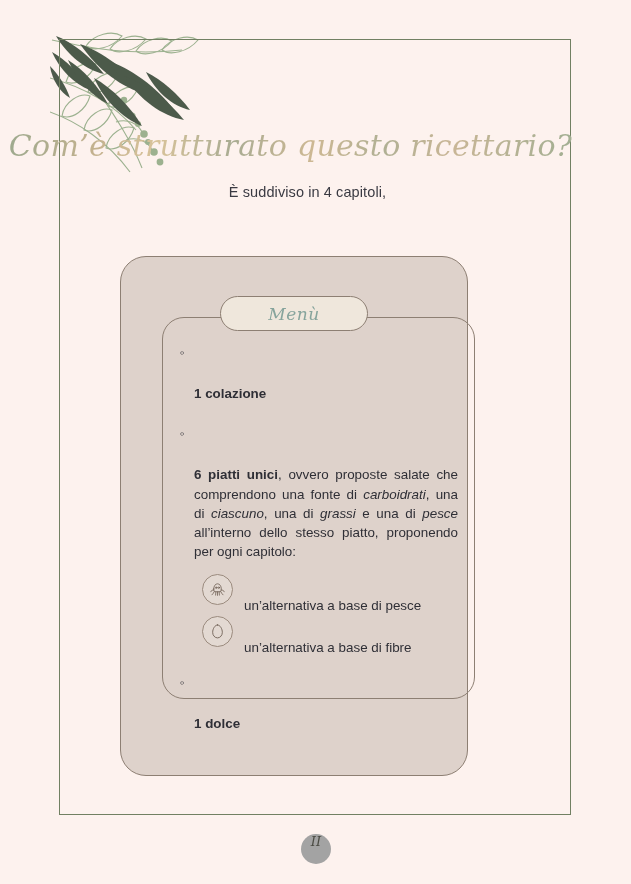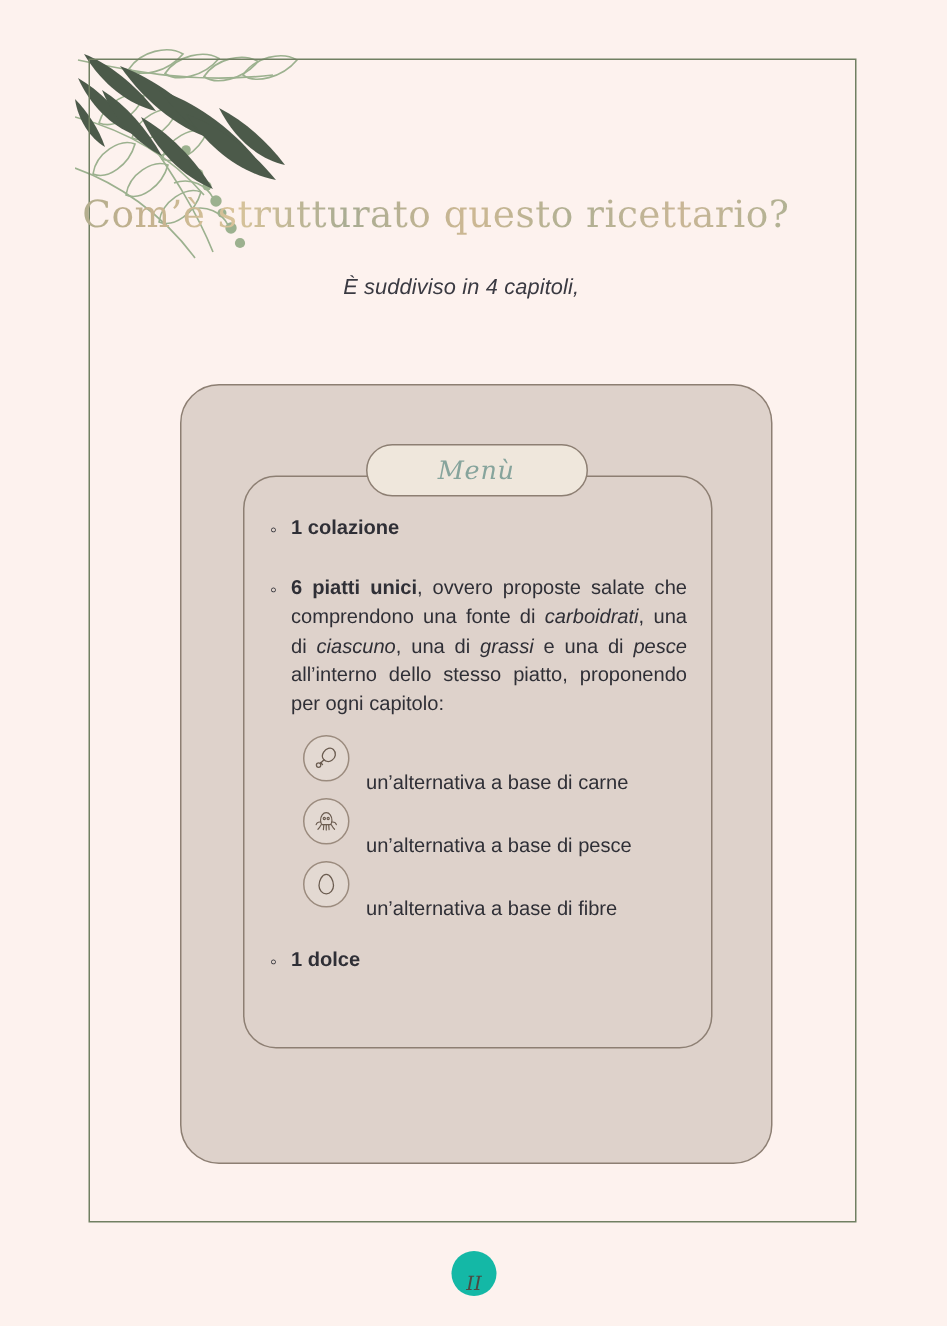--- a/index.html
+++ b/index.html
@@ -37,58 +37,58 @@
   }
 
   
   #title {
     position: absolute;
     left: 0;
     top: 128px;
     width: 581px;
     text-align: center;
     font-family: "DejaVu Serif", "Liberation Serif", serif;
-    font-size: 25px;
+    font-size: 30px;
     letter-spacing: 0.3px;
     font-weight: 400;
     background: linear-gradient(90deg,
         #9aa98e 0%,
         #c3b18e 16%,
         #d8c39a 27%,
         #a9ac93 40%,
         #cdb893 54%,
         #b0b094 66%,
         #c9b696 78%,
         #9fae92 100%);
     -webkit-background-clip: text;
     background-clip: text;
     color: transparent;
     white-space: nowrap;
+    font-style: italic;
   }
 
   
   #subtitle {
     position: absolute;
     left: 0;
     top: 182px;
     width: 615px;
     text-align: center;
     color: #3a3a42;
     font-size: 14.5px;
     line-height: 21px;
     letter-spacing: 0.1px;
-    font-style: italic;
   }
 
   
   #menu-card {
     position: absolute;
     left: 120px;
     top: 256px;
-    width: 395px;
+    width: 348px;
     height: 520px;
     background: #ded2cb;
     border: 1px solid #8d7f73;
     border-radius: 26px;
     box-sizing: border-box;
   }
 
   
   #menu-inner {
     position: absolute;
@@ -143,20 +143,21 @@
     flex: 0 0 14px;
     font-size: 13px;
     line-height: 19px;
     color: #2f2f36;
     padding-top: 1px;
   }
   .li-body {
     flex: 1 1 auto;
     font-size: 13.4px;
     line-height: 19.3px;
+    margin-top: 42px;
   }
   .strong { font-weight: bold; }
   .ital { font-style: italic; }
   .justified {
     text-align: justify;
     text-align-last: left;
   }
 
   
   #alternatives {
@@ -194,23 +195,23 @@
   }
 
   
   #page-number {
     position: absolute;
     left: 301px;
     top: 834px;
     width: 30px;
     height: 30px;
     border-radius: 50%;
-    background: #14b8a6;
+    background: #a3a3a3;
     display: flex;
-    align-items: flex-end;
+    align-items: flex-start;
     justify-content: center;
   }
   #page-number-label {
     font-family: "DejaVu Serif", "Liberation Serif", serif;
     font-style: italic;
     font-size: 13px;
     color: #4b4b43;
   }
 </style>
 </head>
@@ -288,33 +289,20 @@
         <span class="li-body"><span class="strong">1 colazione</span></span>
       </div>
 
       <div class="menu-li">
         <span class="bullet">◦</span>
         <span class="li-body justified"><span class="strong">6 piatti unici</span><span id="piatti-rest">, ovvero proposte salate che comprendono una fonte di <span class="ital">carboidrati</span>, una di <span class="ital">ciascuno</span>, una di <span class="ital">grassi</span> e una di <span class="ital">pesce</span> all’interno dello stesso piatto, proponendo per ogni capitolo:</span></span>
       </div>
 
       <div id="alternatives">
 
-        <div class="alt-row">
-          <span class="alt-icon">
-            <svg viewBox="0 0 22 22" width="19" height="19">
-              <g fill="none" stroke="#6b5c50" stroke-width="1" stroke-linecap="round" stroke-linejoin="round">
-                <path d="M16.5 4.2 C19 6.6 18.4 10.6 15.4 12.6 C13.2 14.1 10.6 13.6 9.2 12.2 C7.8 10.8 7.6 8.5 9 6.3 C10.8 3.4 14.3 2.1 16.5 4.2 Z"></path>
-                <path d="M9.3 12.1 L6.3 15.1"></path>
-                <circle cx="5.1" cy="16.3" r="1.7"></circle>
-                <path d="M6.6 14.3 L8.1 15.8"></path>
-              </g>
-            </svg>
-          </span>
-          <span class="alt-label">un’alternativa a base di carne</span>
-        </div>
 
         <div class="alt-row">
           <span class="alt-icon">
             <svg viewBox="0 0 22 22" width="19" height="19">
               <g fill="none" stroke="#6b5c50" stroke-width="0.9" stroke-linecap="round" stroke-linejoin="round">
                 <path d="M6.6 10.4 C6.6 6.8 8.6 4.4 11 4.4 C13.4 4.4 15.4 6.8 15.4 10.4 C15.4 12 14.8 13 14.2 13.6 L7.8 13.6 C7.2 13 6.6 12 6.6 10.4 Z"></path>
                 <circle cx="9.5" cy="8.9" r="0.85"></circle>
                 <circle cx="12.5" cy="8.9" r="0.85"></circle>
                 <path d="M6.7 11.6 C5 11.4 3.6 12.2 3.2 13.6"></path>
                 <path d="M15.3 11.6 C17 11.4 18.4 12.2 18.8 13.6"></path>

